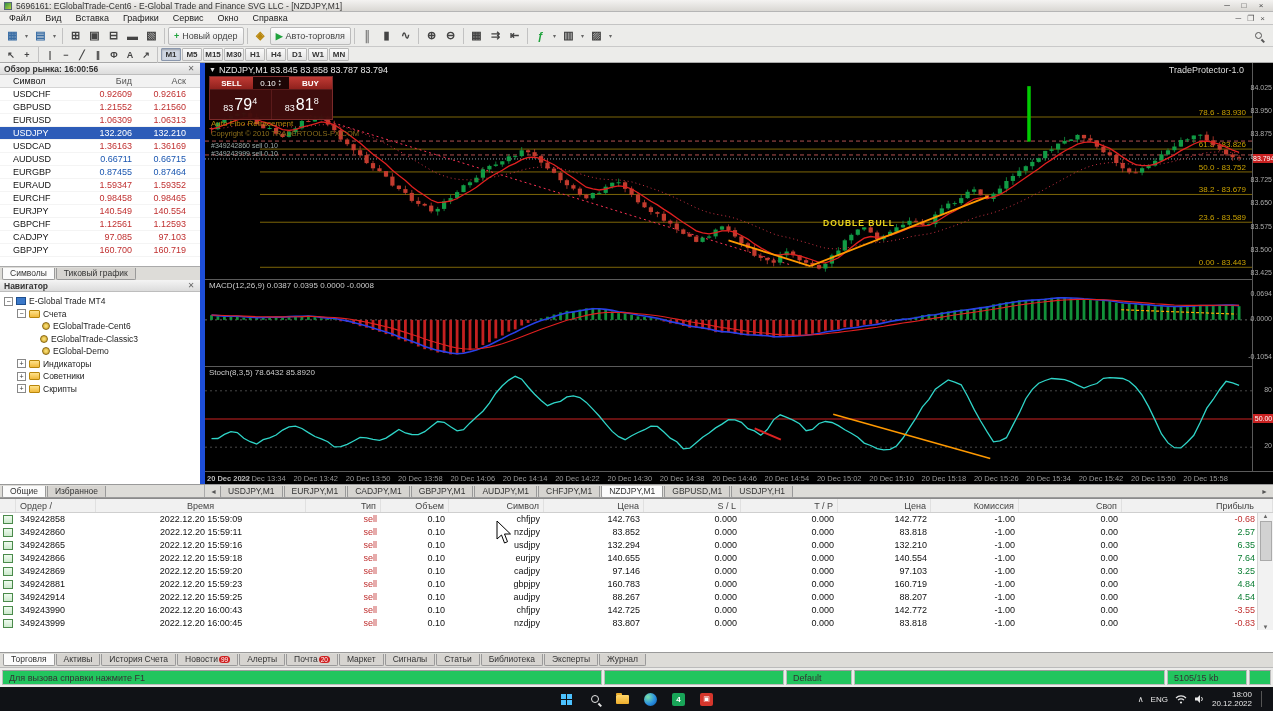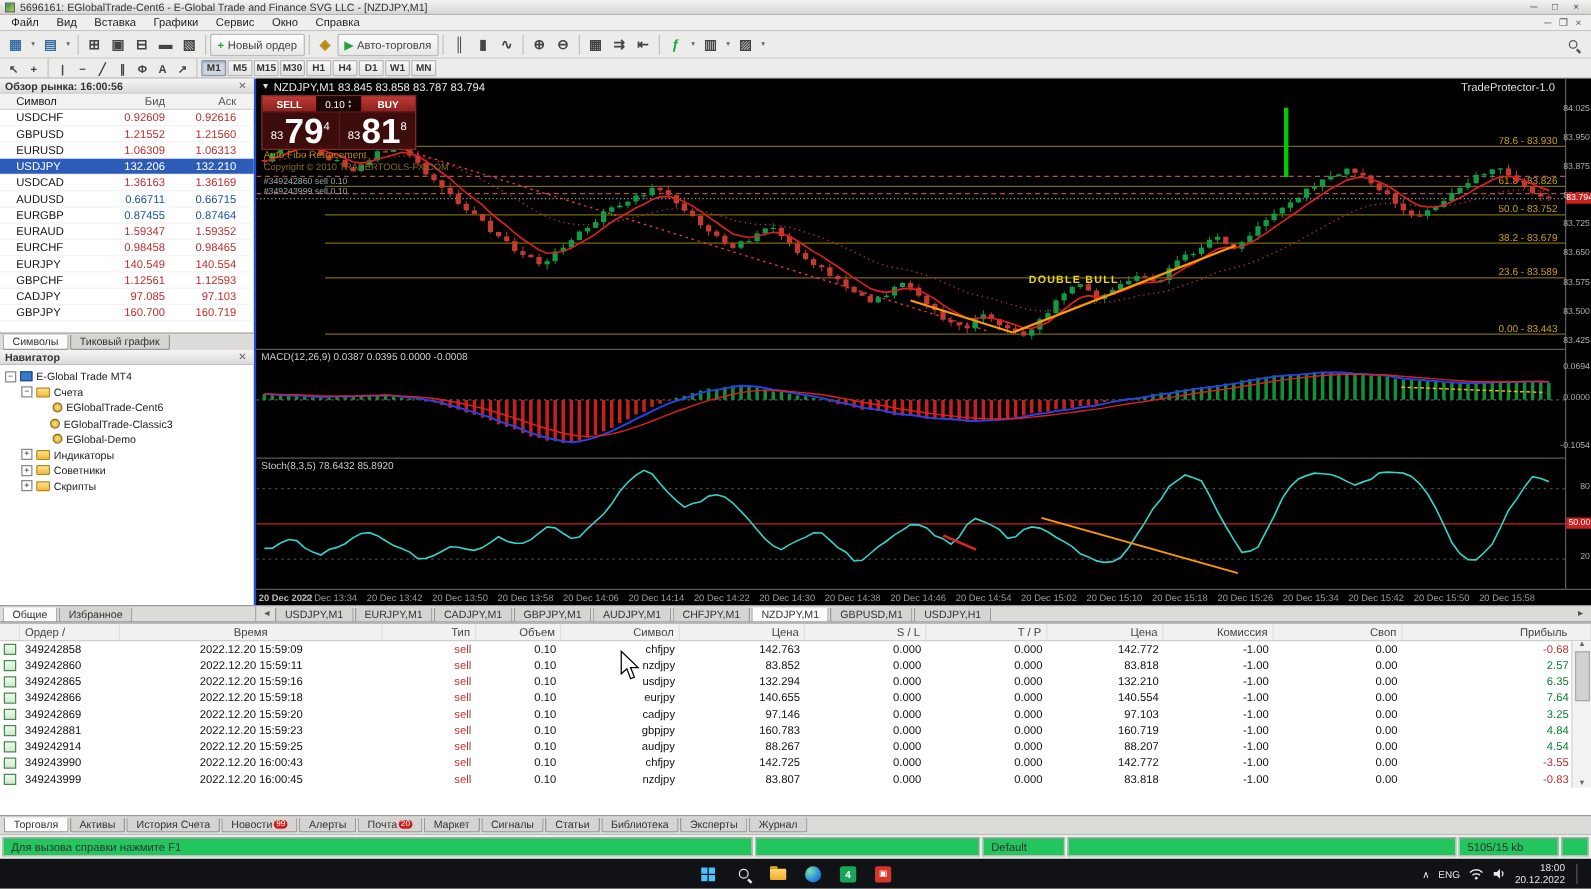--- a/index.html
+++ b/index.html
@@ -28,21 +28,21 @@
 .tbtn.labeled{padding:0 5px;gap:3px;font-size:9px;border:1px solid #bbb;background:linear-gradient(#fdfdfd,#e7e7e7);border-radius:2px}
 .tbtn .g{font-weight:bold}
 .tdrop{width:9px;height:18px;font-size:6px;color:#666;display:flex;align-items:center;justify-content:center}
 .tsep{width:1px;height:16px;background:#c2c2c2;margin:0 3px}
 .tf{min-width:20px;height:13px;border:1px solid #b9b9b9;background:linear-gradient(#fafafa,#e3e3e3);
   margin-right:1px;font-size:8px;font-weight:bold;color:#333;display:flex;align-items:center;justify-content:center;border-radius:1px}
 .tf.active{background:#cfd6e2;border-color:#8a97ad;box-shadow:inset 0 1px 2px rgba(0,0,0,.25)}
 .lens{width:7px;height:7px;border:1.5px solid #555;border-radius:50%;position:relative}
 .lens::after{content:"";position:absolute;width:4px;height:1.5px;background:#555;transform:rotate(45deg);left:5px;top:7px}
 
-.panel{background:#fff;border-right:2px solid #1d4ed8}
+.panel{background:#fff;border-right:5px solid #1d4ed8}
 .phead{height:12px;background:linear-gradient(#f4f4f4,#dcdcdc);border-bottom:1px solid #bdbdbd;
   display:flex;align-items:center;padding:0 4px;font-weight:bold;color:#333;font-size:8.5px}
 .phead .x{margin-left:auto;color:#666;font-size:8px;width:10px;text-align:center}
 #mw-panel{left:0;top:63px;width:205px;height:217px}
 .mw-cols{display:flex;height:13px;line-height:13px;background:#f2f2f2;border-bottom:1px solid #d5d5d5;color:#555}
 .mw-row{display:flex;height:13px;line-height:13px;border-bottom:1px solid #f4f4f4}
 .mw-sym{width:72px;padding-left:13px;color:#111}
 .mw-bid{width:60px;text-align:right}
 .mw-ask{flex:1;text-align:right;padding-right:14px}
 .mw-row.up .mw-bid,.mw-row.up .mw-ask{color:#1a56b0}
@@ -88,21 +88,21 @@
 #oneclick{position:absolute;left:4px;top:13px;width:124px;background:rgba(64,12,12,.96);border:1px solid #7a2a2a;color:#fff}
 .oc-row1{display:flex;height:13px;border-bottom:1px solid #5a1a1a}
 .oc-btn{flex:1;background:linear-gradient(#c03a34,#8f211d);display:flex;align-items:center;justify-content:center;
   font-weight:bold;font-size:8px;color:#fff}
 .oc-vol{width:36px;background:#1d0505;display:flex;align-items:center;justify-content:center;font-size:8px;gap:2px}
 .oc-arrows{display:flex;flex-direction:column;font-size:4px;line-height:4px;color:#bbb}
 .oc-row2{display:flex;height:29px}
 .oc-price{flex:1;display:flex;align-items:center;justify-content:center}
 .oc-price.left{border-right:1px solid #5a1a1a}
 .oc-pre{font-size:9px;margin-right:1px;margin-top:6px}
-.oc-big{font-size:28px;font-weight:bold;line-height:22px}
+.oc-big{font-size:16px;font-weight:normal;line-height:22px}
 .oc-sup{font-size:9px;margin-top:-8px}
 
 #tabs-band{left:0;top:484px;width:1273px;height:14px;background:#dddcd8;border-top:1px solid #9a9a9a;border-bottom:1px solid #9a9a9a;display:flex}
 #nav-tabs{width:205px;display:flex;align-items:flex-start;padding:1px 2px 0;border-right:1px solid #aaa}
 #chart-tabs{flex:1;display:flex;align-items:flex-start;padding:1px 2px 0;overflow:hidden}
 .scroll-arrow{font-size:7px;color:#555;padding:2px 3px}
 
 #terminal{left:0;top:498px;width:1273px;height:154px;background:#fff;border-top:1px solid #8a8a8a}
 .t-head{display:flex;height:14px;line-height:14px;background:#f1f1f1;border-bottom:1px solid #cfcfcf;color:#444}
 .t-head span{border-right:1px solid #e0e0e0;padding:0 4px}

